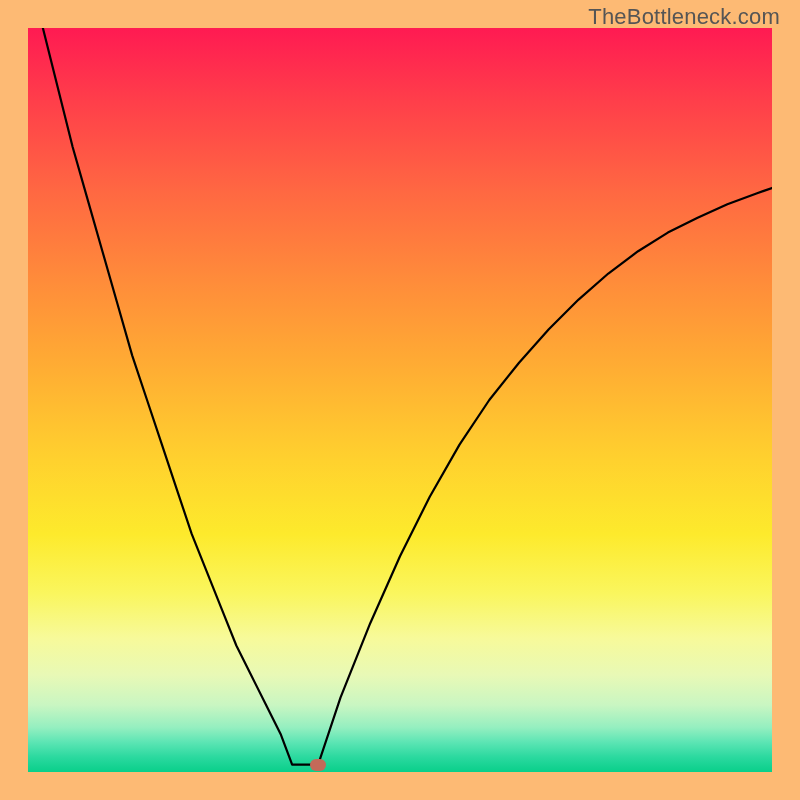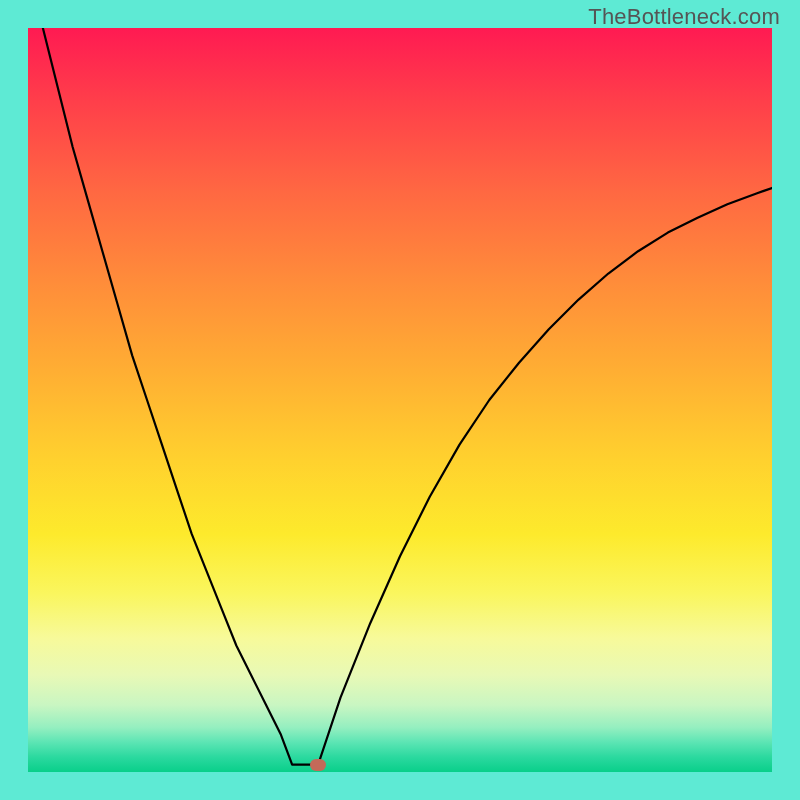--- a/index.html
+++ b/index.html
@@ -8,21 +8,21 @@
     width: 800px;
     height: 800px;
     background: #000;
     font-family: Arial, Helvetica, sans-serif;
     overflow: hidden;
   }
   .frame {
     position: relative;
     width: 800px;
     height: 800px;
-    background: #5eead4;
+    background: #fdba74;
   }
   .watermark {
     position: absolute;
     top: 4px;
     right: 20px;
     color: #555;
     font-size: 22px;
     font-weight: 500;
     letter-spacing: 0.2px;
     z-index: 20;

